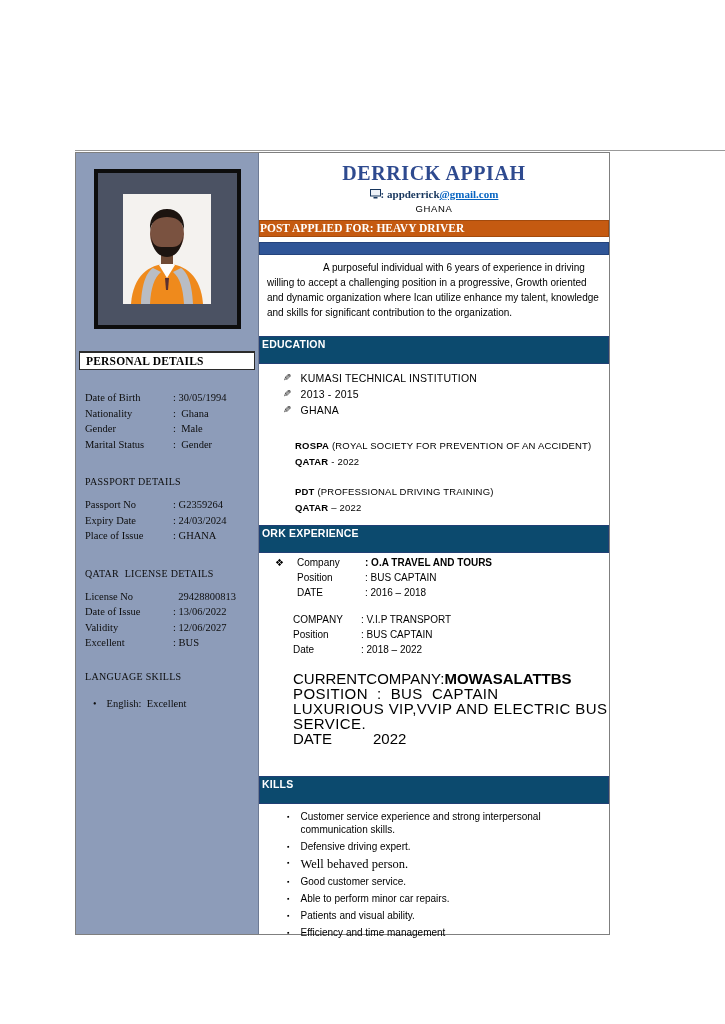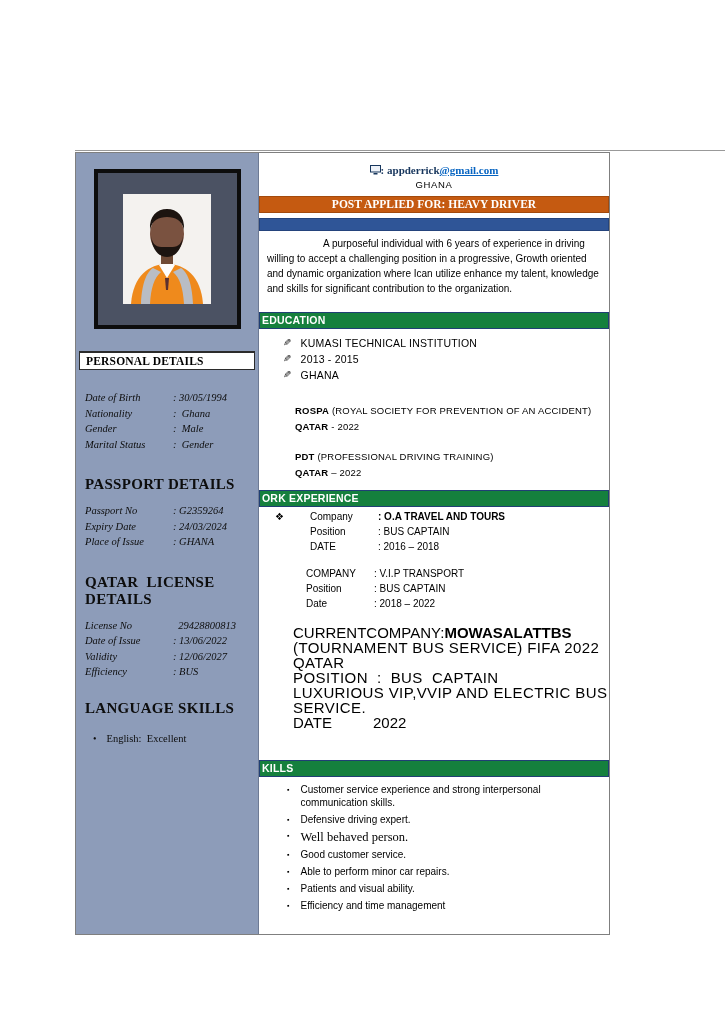--- a/index.html
+++ b/index.html
@@ -13,62 +13,62 @@
 
   
   .sidebar { width:183px; flex:none; background:#8d9cb9; border-right:1px solid #6d7a94;
              padding:16px 9px 0 9px; font-family:"Liberation Serif", serif; color:#0d0d0d; }
   .photo-frame { width:147px; height:160px; margin:0 auto; background:#4b5263;
                  border:4px solid #0d0d0d; display:flex; align-items:center; justify-content:center; }
   .photo { width:88px; height:110px; background:#fcfcfc; overflow:hidden; }
   .side-title-bar { margin:22px -6px 0 -6px; background:#ffffff; border:1px solid #2b2b2b;
                     border-top-width:2px; padding:2px 6px; font-weight:bold; font-size:11.5px;
                     letter-spacing:.2px; color:#000; }
-  .side-rows { margin-top:20px;font-style:italic; }
+  .side-rows { margin-top:20px; }
   .side-row { display:flex; font-size:10.5px; line-height:15.5px; }
   .side-row .lbl { width:88px; flex:none; }
   .side-row .val { white-space:pre-wrap; }
-  .side-heading { font-weight:bold; font-size:15px; letter-spacing:.3px; white-space:pre-wrap; }
+  .side-heading { font-weight:normal; font-size:10px; letter-spacing:.3px; white-space:pre-wrap; }
   .mt20 { margin-top:20px; } .mt24 { margin-top:24px; } .mt10 { margin-top:10px; }
   .lang-item { margin:16px 0 0 8px; display:flex; gap:10px; font-size:10.5px; }
   .lang-item .dot { font-size:10px; }
   .pre { white-space:pre-wrap; }
 
   
   .main { flex:1; background:#fff; padding-top:8px; }
   .name { text-align:center; font-family:"Liberation Serif", serif; font-weight:bold;
           font-size:20px; line-height:24px; color:#2e4a8f; letter-spacing:.6px; }
   .contact-phone { text-align:center; font-family:"Liberation Serif", serif; font-weight:bold;
                    font-size:11.5px; margin-top:7px; line-height:14px; }
   .contact-email { text-align:center; font-family:"Liberation Serif", serif; font-weight:bold;
                    font-size:11px; margin-top:2px; line-height:14px; color:#17365d; }
   .email-domain { color:#0563c1; text-decoration:underline; }
   .monitor-icon { display:inline-block; vertical-align:-1px; }
   .country { text-align:center; font-size:9.5px; letter-spacing:.6px; margin-top:1px; line-height:12px; }
   .banner-orange { margin-top:5px; background:#c55a11; border:1px solid #a34a0d; color:#fff;
-                   text-align:center; font-family:"Liberation Serif", serif; font-weight:bold;
+                   font-family:"Liberation Serif", serif; font-weight:bold;
                    font-size:11.5px; padding:1px 0 2px 0; }
   .bar-blue-empty { margin-top:5px; height:13px; background:#2f5597; border:1px solid #24437c; }
   .objective { margin:5px 10px 0 8px; font-size:10px; line-height:15px; text-indent:56px; }
-  .section-bar { background:#15803d; border:1px solid #203f74; color:#fff; font-weight:bold;
-                 font-size:10.5px; line-height:14px; padding:0 3px 1px 2px; letter-spacing:.2px; }
+  .section-bar { background:#0c4a6e; border:1px solid #203f74; color:#fff; font-weight:bold;
+                 font-size:10.5px; line-height:14px; padding:0 3px 12px 2px; letter-spacing:.2px; }
   .edu-bar { margin-top:16px; }
   .edu-list { margin:6px 0 0 24px; }
   .edu-item { display:flex; gap:9px; font-size:10.5px; line-height:16px; letter-spacing:.2px; }
   .pen-icon { display:inline-block; transform:scaleX(-1); font-size:10px; color:#1a1a1a; }
   .certs { margin:20px 0 0 36px; font-size:9.5px; line-height:16px; letter-spacing:.2px; }
   .cert-gap { margin-top:14px; }
   .b { font-weight:bold;text-align:right; }
   .exp-bar { margin-top:9px; }
   .jobs { font-size:10px; }
   .job1 { margin:2px 0 0 16px; }
   .job2 { margin:12px 0 0 34px; }
   .job-row { display:flex; line-height:15px; }
   .job-row .bcell { width:22px; flex:none; }
-  .job-row .jlbl { width:68px; flex:none;margin-left:13px; }
+  .job-row .jlbl { width:68px; flex:none; }
   .diamond { font-size:10px; }
   .current { margin:14px 0 0 34px; font-size:15px; line-height:15px; }
   .caps-sp { letter-spacing:.4px; }
   .cur-date { display:flex; } .cur-date .jlbl { width:80px; flex:none; }
   .skills-bar { margin-top:30px; }
   .skills-list { margin:6px 14px 0 28px; }
   .skill { display:flex; gap:11px; font-size:10px; line-height:13px; margin-top:4px; }
   .skill .sq { font-size:7px; line-height:13px; flex:none; }
   .skill.big { font-family:"Liberation Serif", serif; font-size:12.5px; line-height:14px; }
 </style>
@@ -151,34 +151,35 @@
         </div>
         <div class="side-row">
           <span class="lbl">Date of Issue</span>
           <span class="val pre">: 13/06/2022</span>
         </div>
         <div class="side-row">
           <span class="lbl">Validity</span>
           <span class="val pre">: 12/06/2027</span>
         </div>
         <div class="side-row">
-          <span class="lbl">Efficiency</span>
+          <span class="lbl">Excellent</span>
           <span class="val pre">: BUS</span>
         </div>
       </div>
 
       <div class="side-heading mt20">LANGUAGE SKILLS</div>
       <div class="lang-item">
         <span class="dot">•</span>
         <span class="pre">English:  Excellent</span>
       </div>
     </div>
 
     <div class="main">
 
+      <div class="name">DERRICK APPIAH</div>
 
 
       <div class="contact-email">
         <span class="monitor-icon">
           <svg width="11" height="10" viewBox="0 0 11 10">
             <rect x="0.5" y="0.5" width="10" height="6.5" fill="#eef2f8" stroke="#17365d" stroke-width="1"></rect>
             <rect x="3.5" y="8" width="4" height="1.5" fill="#17365d"></rect>
           </svg>
         </span><span>:</span>
         <span class="email-user">appderrick</span><a class="email-domain">@gmail.com</a>
@@ -257,21 +258,20 @@
           <div class="job-row">
             <span class="jlbl">Date</span>
             <span>: 2018 – 2022</span>
           </div>
         </div>
 
         <div class="current">
           <div>
             <span>CURRENTCOMPANY:</span><span class="b">MOWASALATTBS</span>
           </div>
-          <div class="caps-sp">(TOURNAMENT BUS SERVICE) FIFA 2022 QATAR</div>
           <div class="caps-sp pre">POSITION  :  BUS  CAPTAIN</div>
           <div class="caps-sp">LUXURIOUS VIP,VVIP AND ELECTRIC BUS SERVICE.</div>
           <div class="cur-date">
             <span class="jlbl">DATE</span>
             <span>2022</span>
           </div>
         </div>
       </div>
 
       <div class="section-bar skills-bar">KILLS</div>

